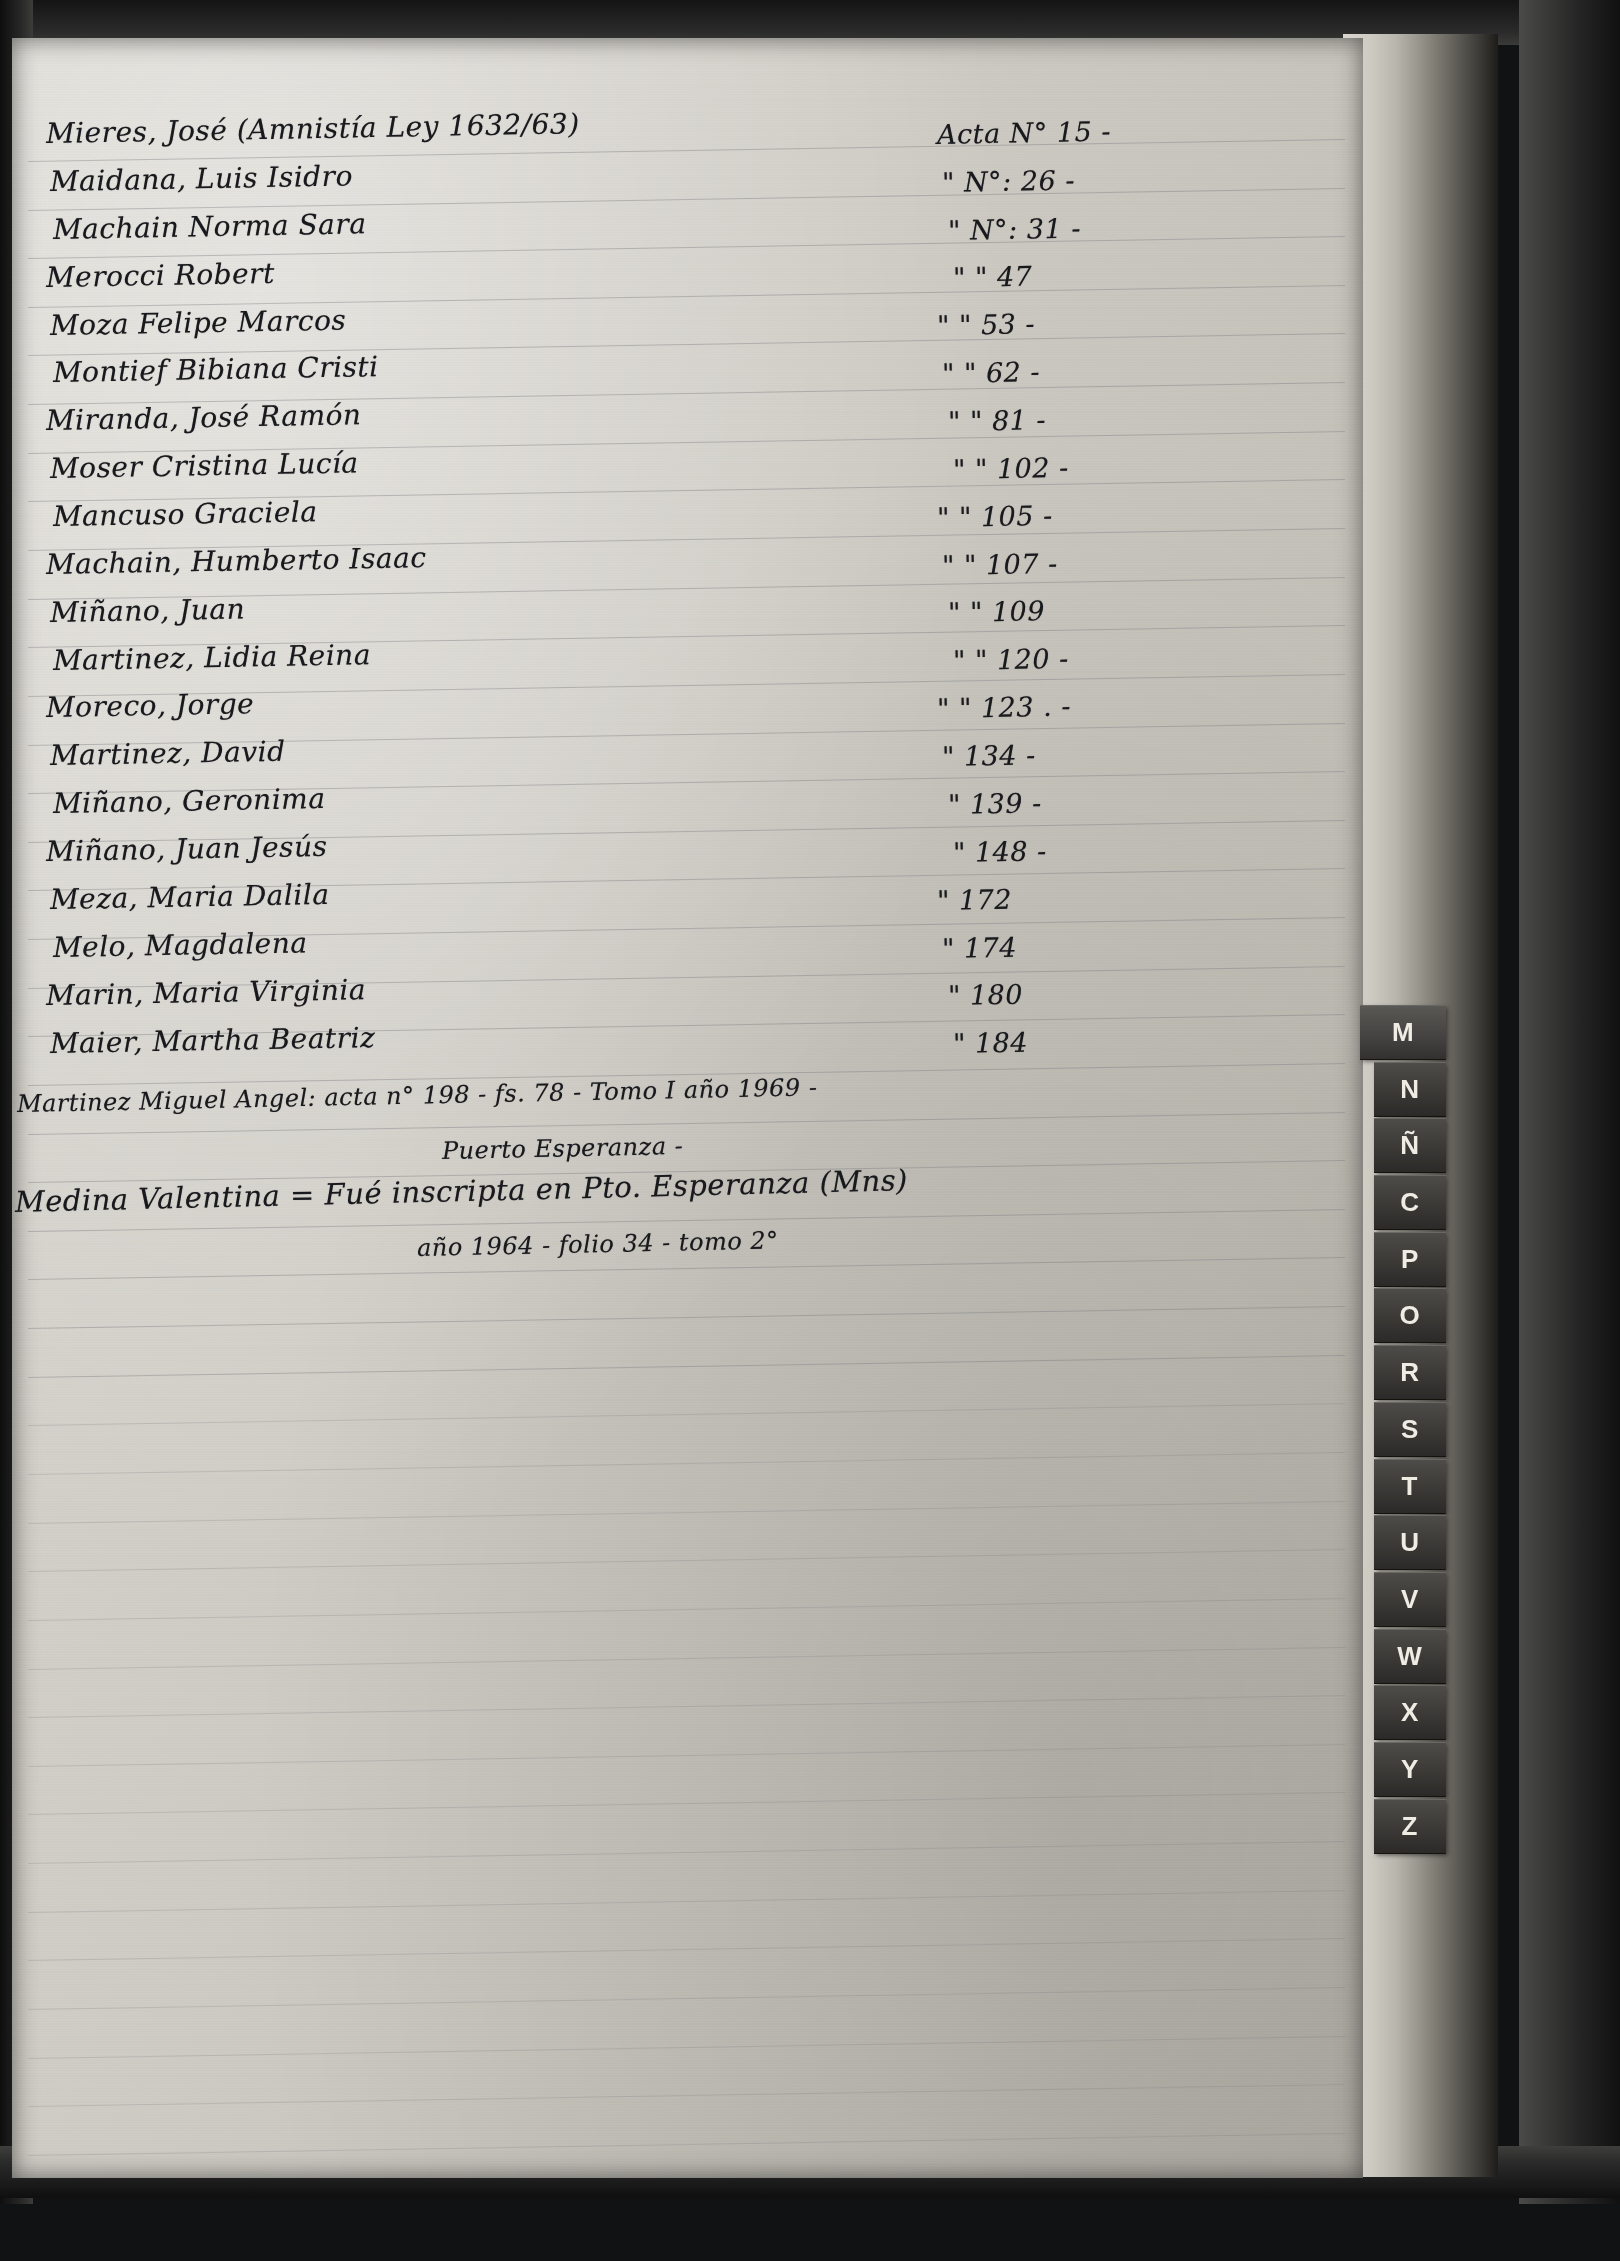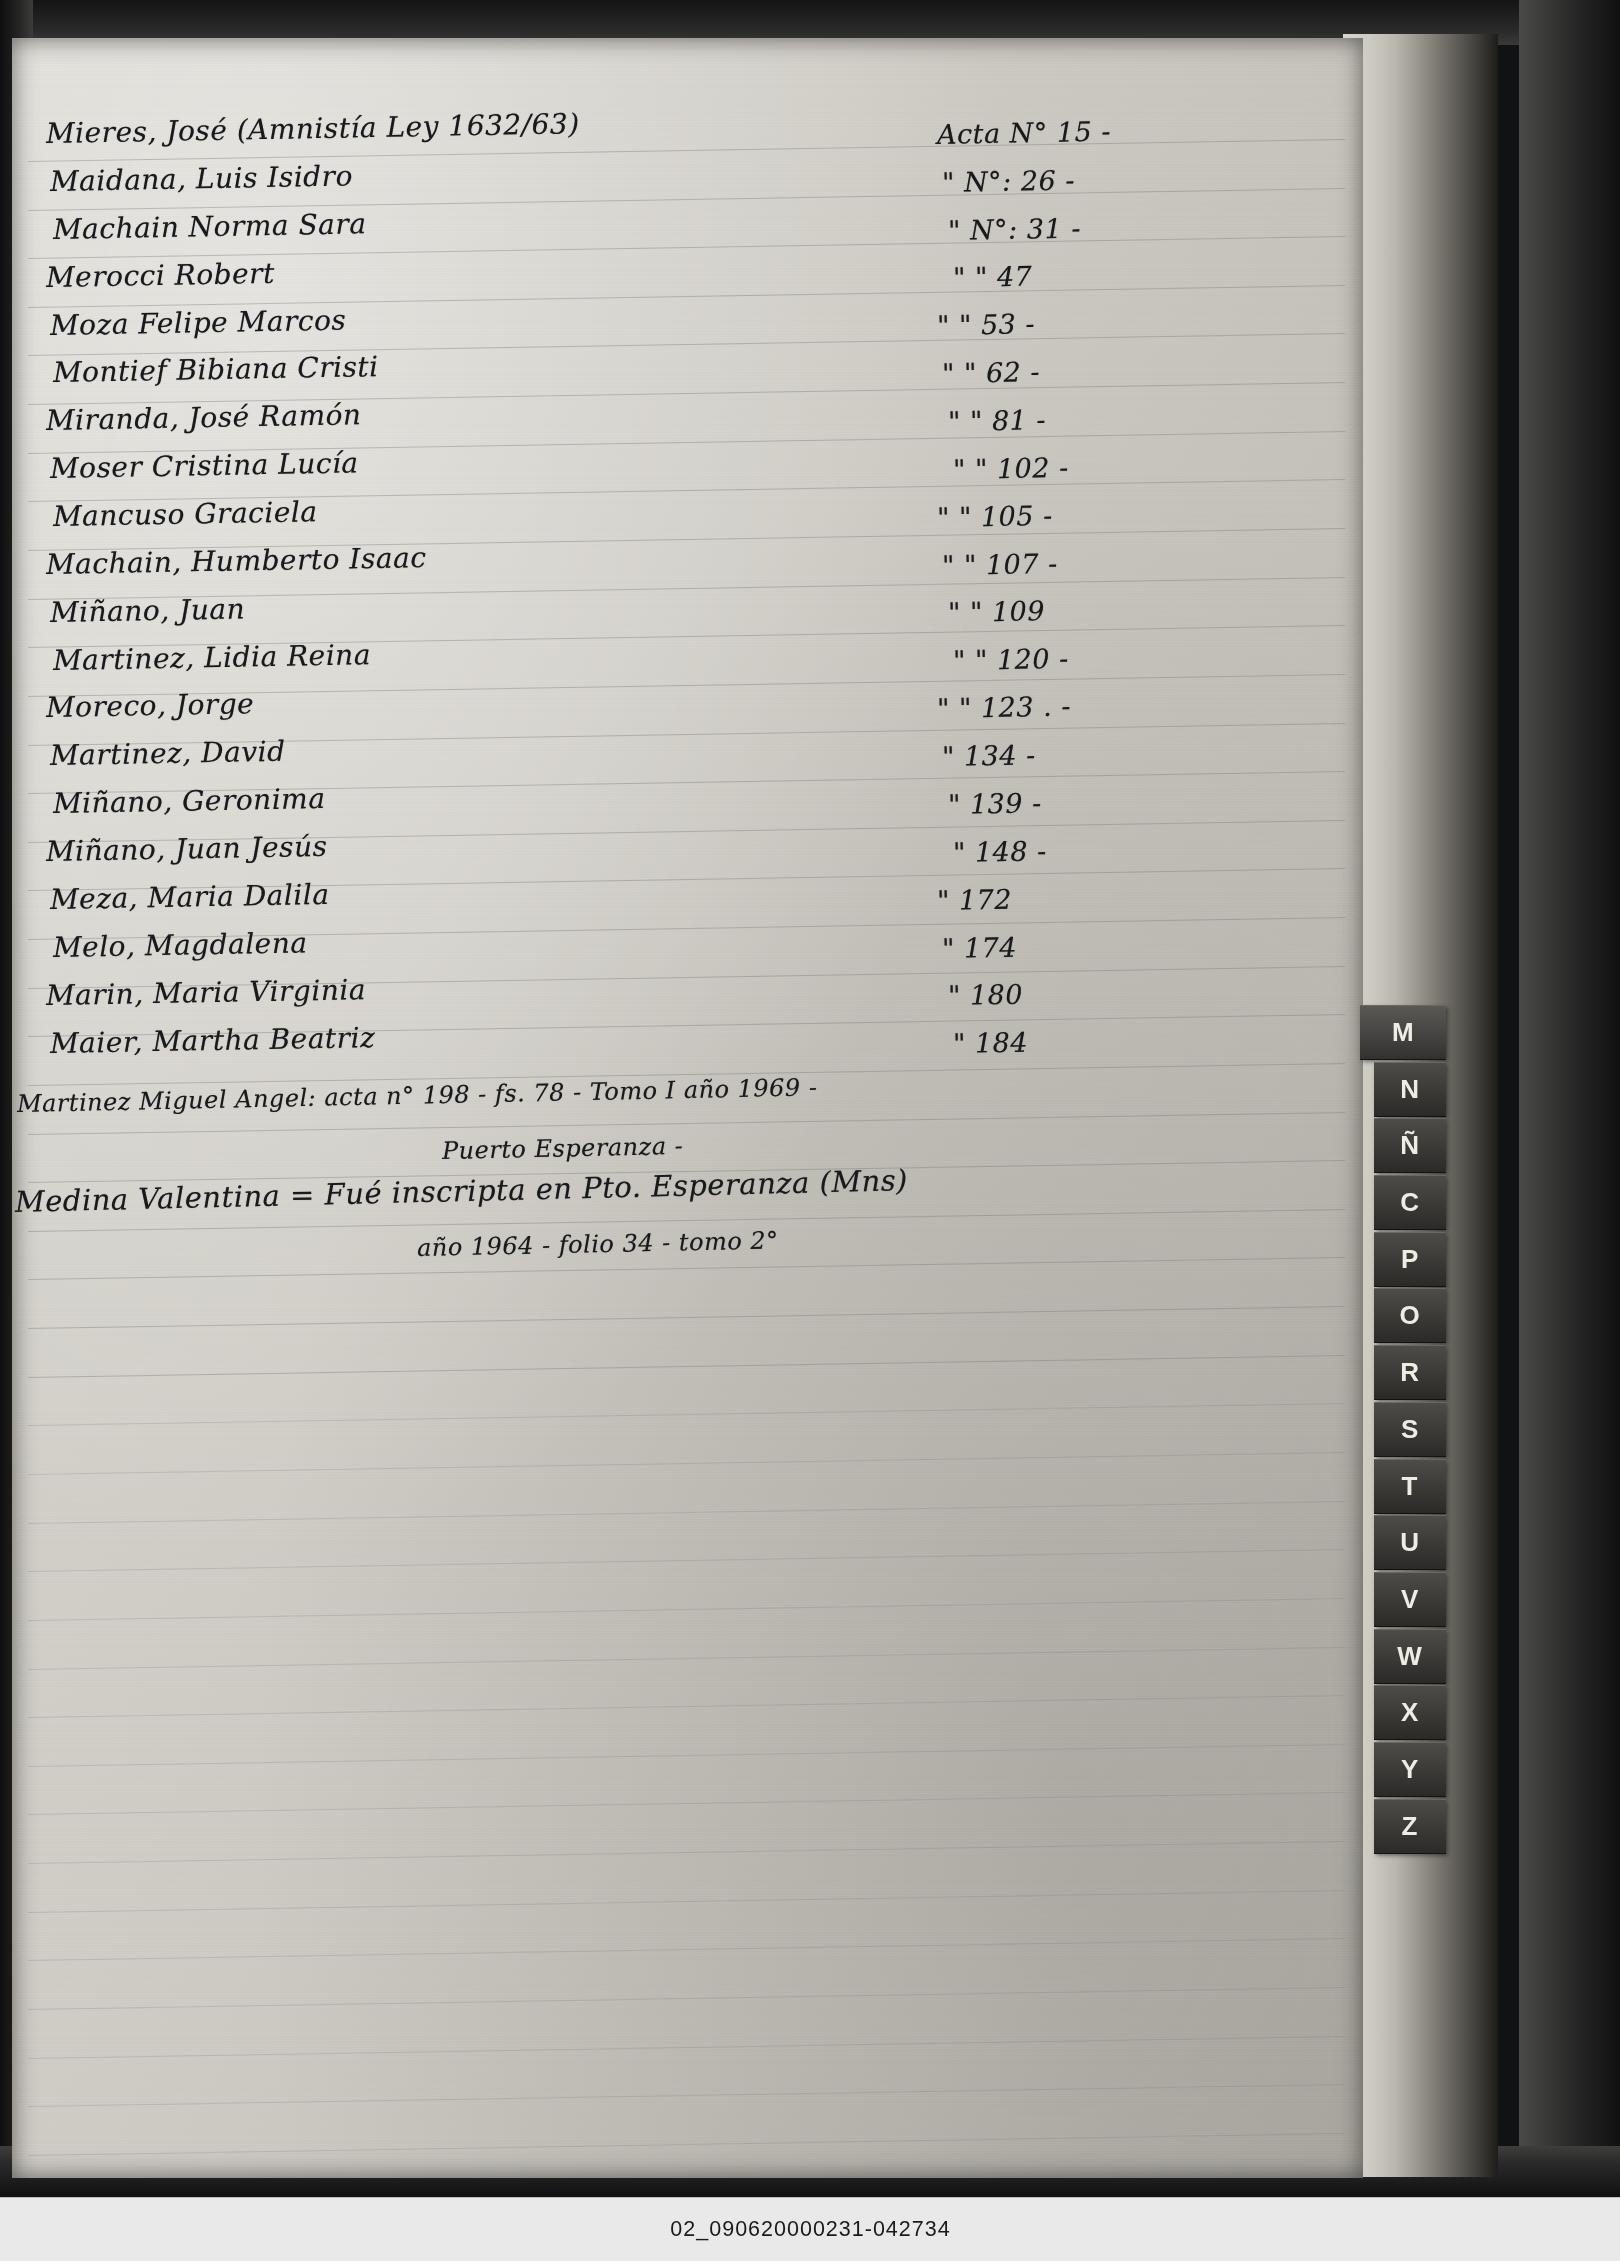--- a/index.html
+++ b/index.html
@@ -276,17 +276,14 @@
       <div class="tab">S</div>
       <div class="tab">T</div>
       <div class="tab">U</div>
       <div class="tab">V</div>
       <div class="tab">W</div>
       <div class="tab">X</div>
       <div class="tab">Y</div>
       <div class="tab">Z</div>
     </div>
 
-  <div class="caption">
-    <span>02_090620000231-042734</span>
-  </div>
 </div>
 
 
 </body></html>

